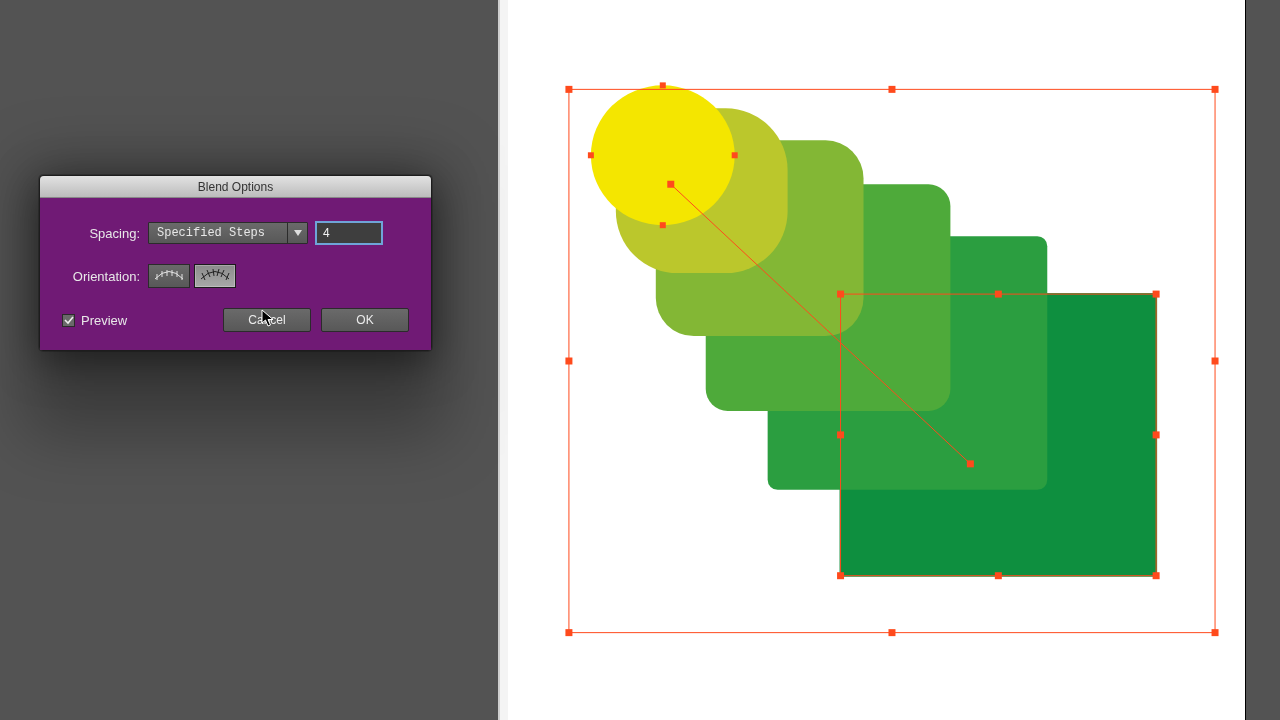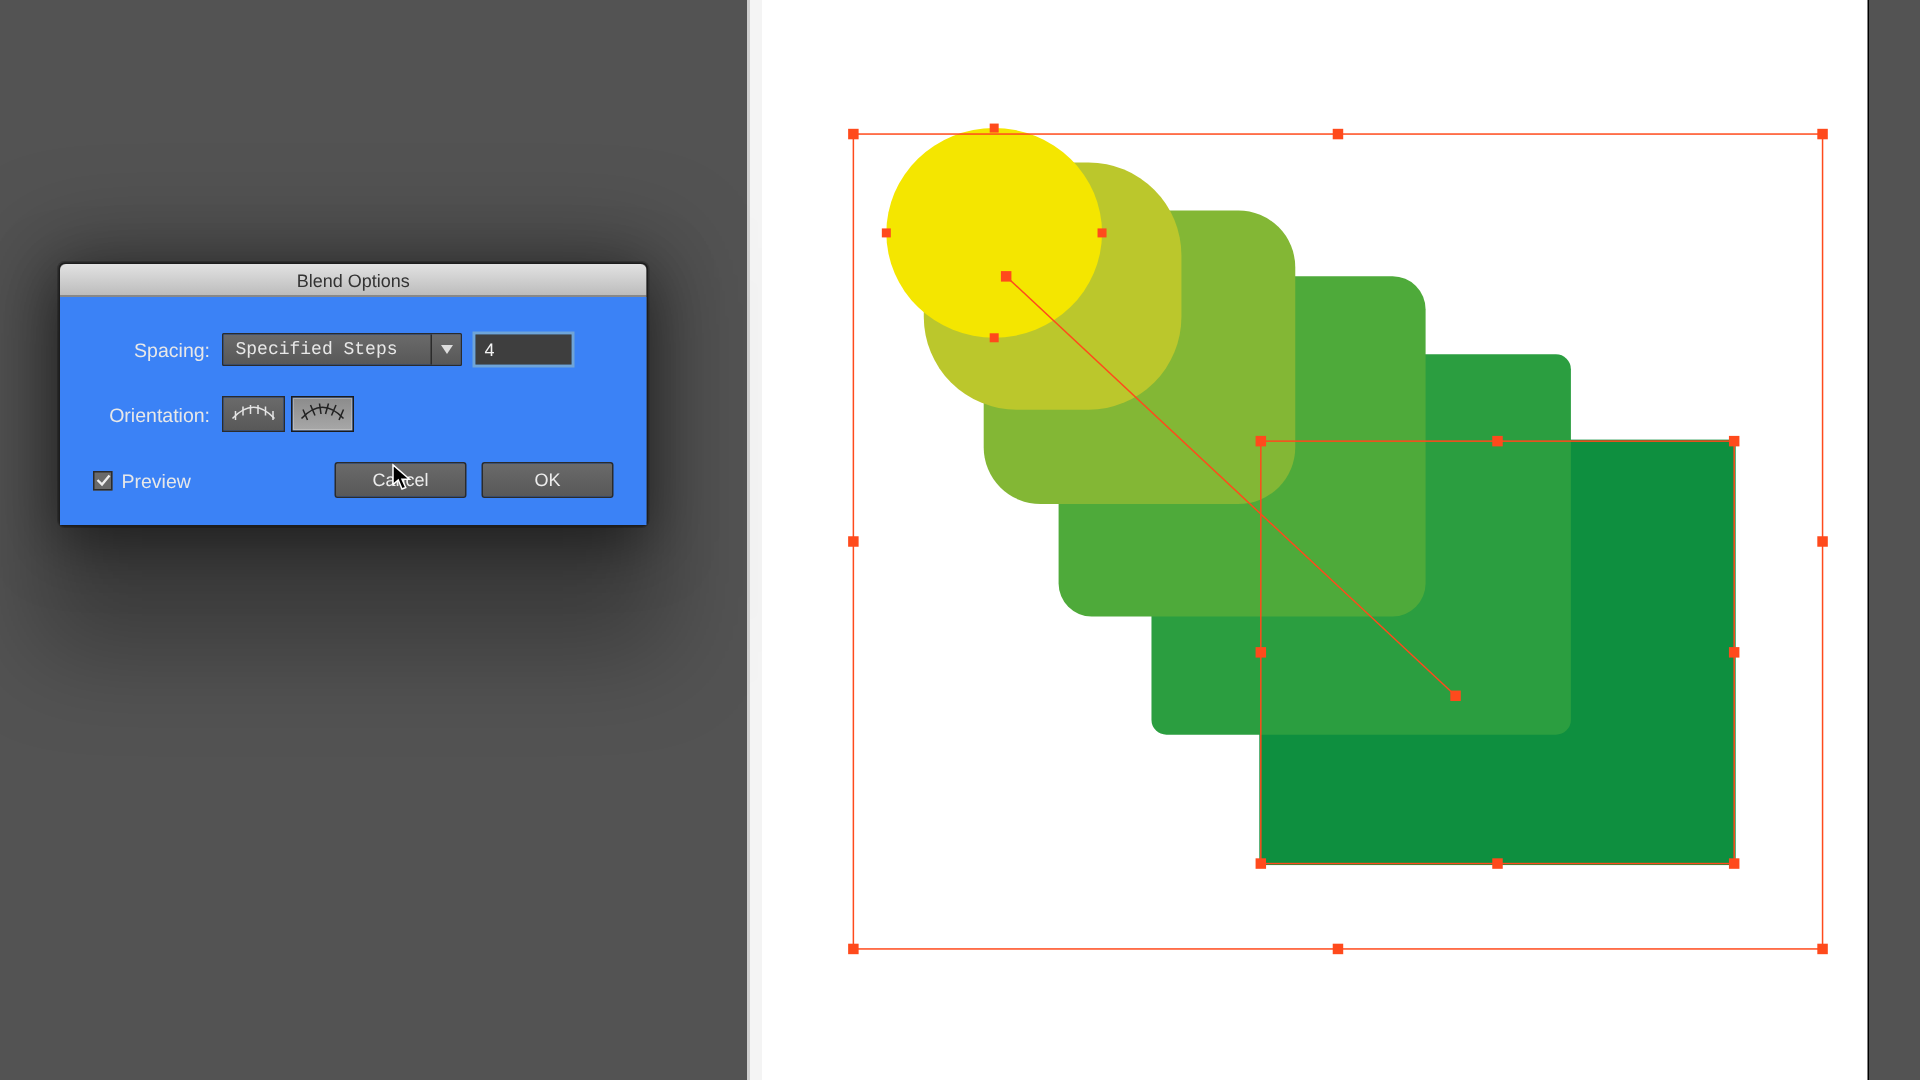--- a/index.html
+++ b/index.html
@@ -44,21 +44,21 @@
     border-bottom: 1px solid #888;
     display: flex;
     align-items: center;
     justify-content: center;
     color: #333;
     font-size: 12px;
     font-weight: 500;
   }
   .dialog-body {
     padding: 24px 22px 18px 22px;
-    background: #3b82f6;
+    background: #701a75;
   }
 
   
   .row {
     display: flex;
     align-items: center;
     margin-bottom: 20px;
   }
   .row .lbl {
     width: 86px;

